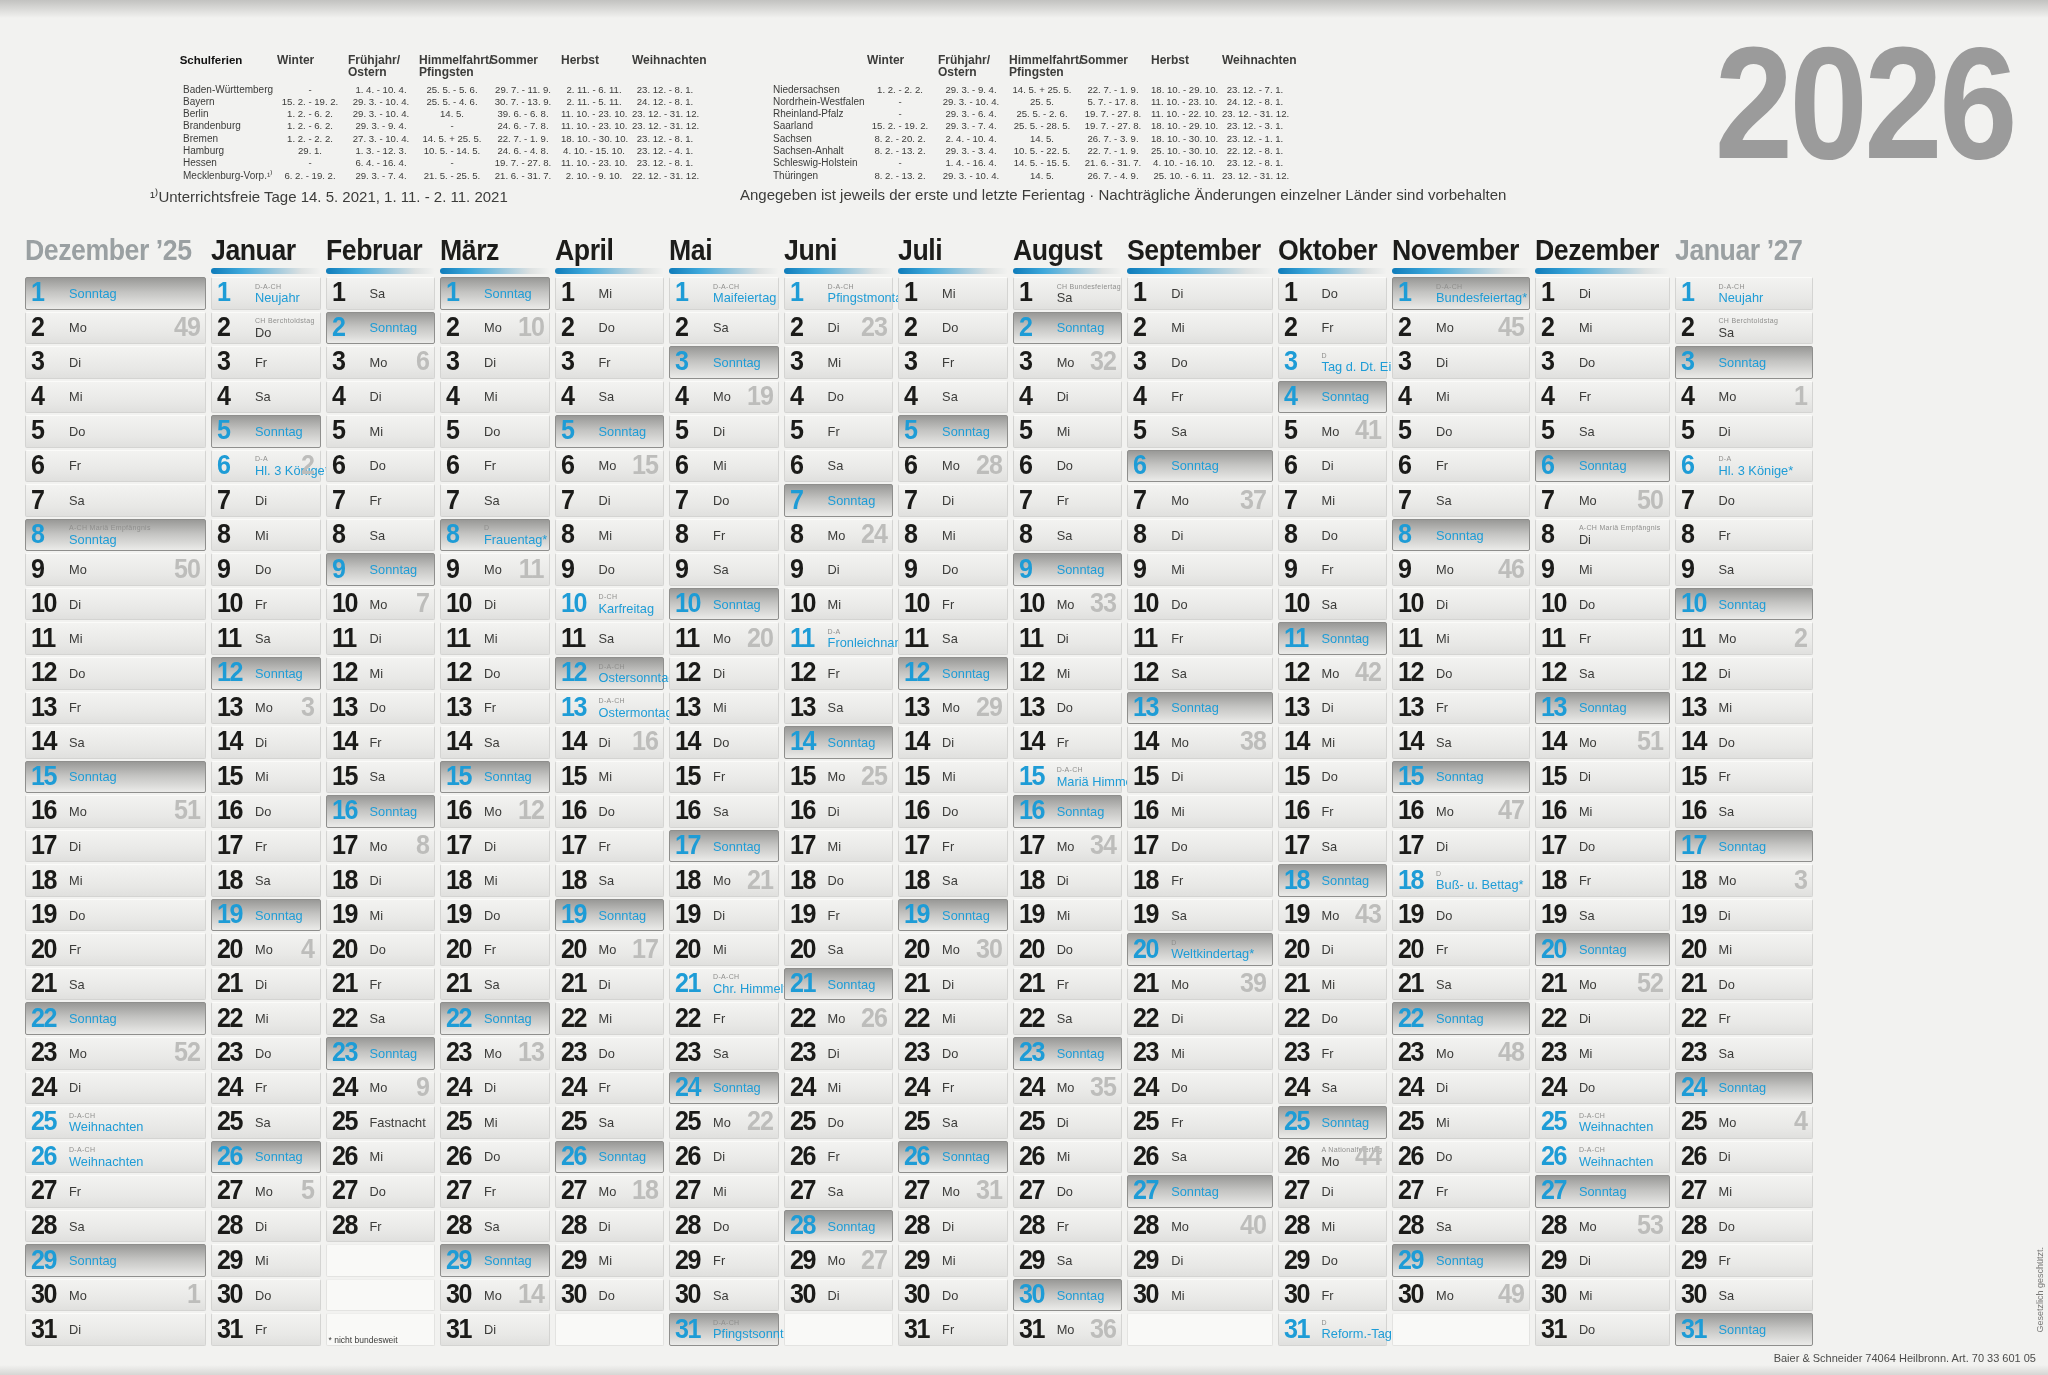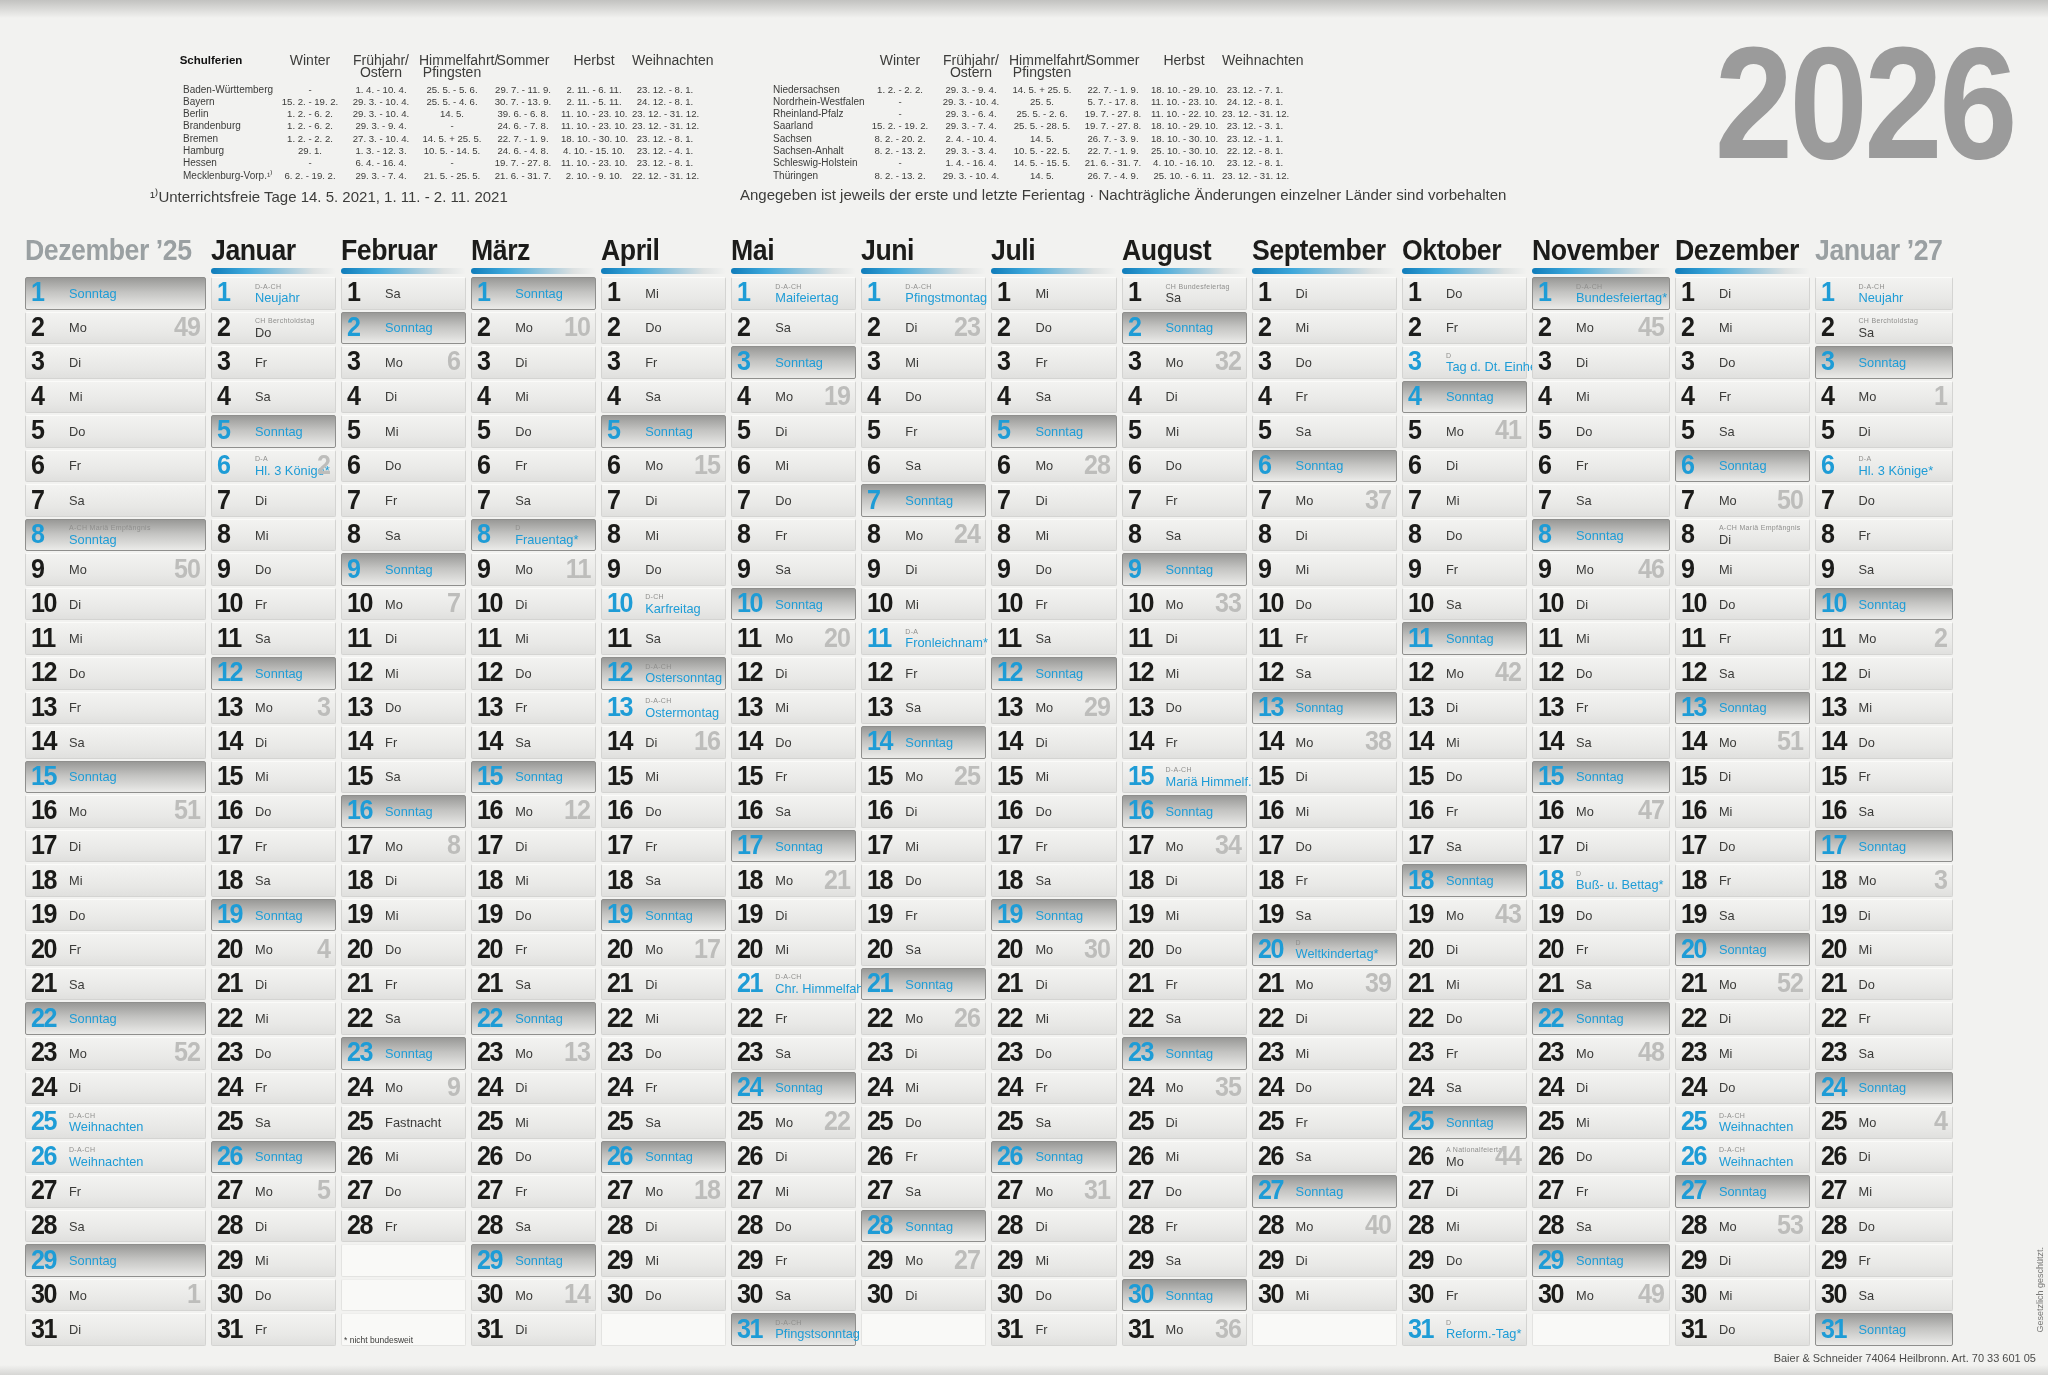--- a/index.html
+++ b/index.html
@@ -12,33 +12,33 @@
   .shade-top{position:absolute;left:0;top:0;right:0;height:18px;
     background:linear-gradient(#c2c2c0,rgba(194,194,192,0));pointer-events:none;}
   .shade-bottom{position:absolute;left:0;bottom:0;right:0;height:10px;
     background:linear-gradient(rgba(200,200,198,0),#d6d6d4);pointer-events:none;}
 
   
   .ferien{position:absolute;left:150px;top:54px;display:flex;gap:42px;color:#3c3c3a;}
   .fgroup{display:flex;flex-direction:column;}
   .ftable{display:grid;grid-template-columns:122px repeat(6,66px);column-gap:5px;
     font-size:10px;line-height:12.3px;}
-  .fh{text-align:center;font-size:14px;color:#3c3c3a;padding-bottom:5px;white-space:nowrap;}
+  .fh{text-align:left;font-size:12px;color:#3c3c3a;padding-bottom:5px;white-space:nowrap;font-weight:bold;}
   .fcorner{font-weight:bold;font-size:11.5px;color:#111;text-align:center;}
   .fstate{text-align:left;white-space:nowrap;padding-left:33px;}
   .fval{text-align:center;white-space:nowrap;font-size:9.6px;}
   .fnote{margin-top:4px;font-size:15px;color:#3c3c3a;}
 
   
   .year{position:absolute;top:28px;right:34px;font-size:160px;line-height:150px;
     font-weight:bold;color:#9b9b9b;letter-spacing:-4px;
     transform:scaleX(0.88);transform-origin:right center;white-space:nowrap;}
 
   
-  #calendar{position:absolute;left:25px;top:234px;width:1928px;
+  #calendar{position:absolute;left:25px;top:234px;width:1788px;
     display:grid;grid-template-columns:repeat(14,1fr);column-gap:5px;}
   .month-col{position:relative;}
   .month-name{height:34px;line-height:32px;font-size:29px;font-weight:bold;color:#1c1c1a;
     white-space:nowrap;transform:scaleX(0.92);transform-origin:left bottom;letter-spacing:-0.5px;}
   .month-name.muted{color:#9aa0a2;}
   .month-bar{height:6px;margin-bottom:3px;border-radius:3px;
     background:linear-gradient(90deg,#0f7cba,#3ea8db 28%,#9bc7dc 58%,#dde1e1 82%,rgba(228,228,226,0));}
   .month-bar.hidden{visibility:hidden;}
 
   .day-row{position:relative;height:32.5px;margin-bottom:2.05px;box-sizing:border-box;

